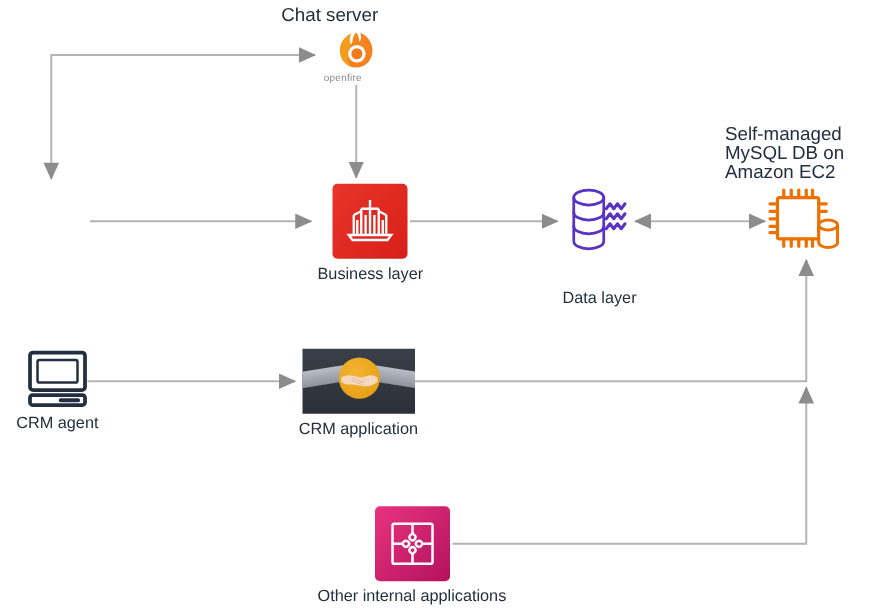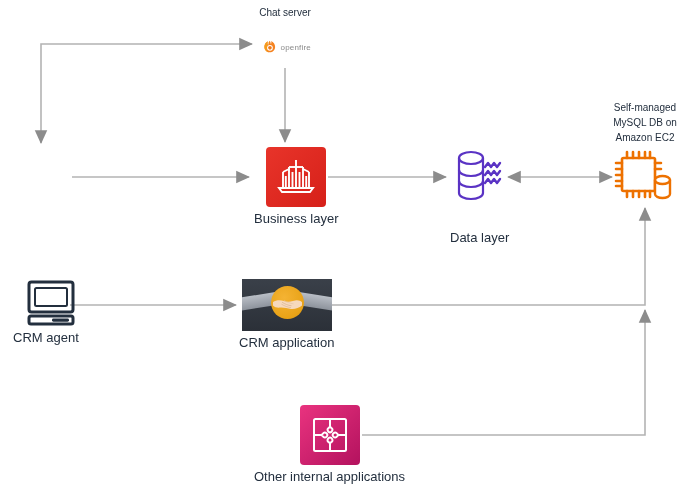--- a/index.html
+++ b/index.html
@@ -25,23 +25,23 @@
   }
   .node-label {
     font-size: 13px;
     color: #232f3e;
     text-align: center;
     line-height: 15px;
     white-space: nowrap;
     margin-top: 4px;
   }
   .label-above {
-    font-size: 10px;
+    font-size: 15px;
     color: #232f3e;
-    text-align: center;
+    text-align: left;
     line-height: 15px;
     position: absolute;
   }
   svg.edges {
     position: absolute;
     left: 0;
     top: 0;
     width: 697px;
     height: 493px;
     pointer-events: none;
@@ -84,21 +84,21 @@
     border-radius: 50%;
     background: radial-gradient(circle at 40% 35%, #f5b333 0%, #e8a217 70%, #d8930c 100%);
   }
   .crm-hands {
     position: absolute;
     left: 30px; top: 17px;
     width: 31px; height: 16px;
   }
   .user-wrap { width: 46px; height: 62px; position: relative; }
   .comp-wrap { width: 56px; height: 48px; position: relative; }
-  .of-wrap { width: 52px; height: 44px; position: relative; display:flex; flex-direction:row; align-items:center;}
+  .of-wrap { width: 52px; height: 44px; position: relative; display:flex; flex-direction:column; }
   .of-word {
     font-size: 8px;
     color: #8a8a8a;
     letter-spacing: 0.2px;
     margin-top: 1px;
     font-family: "Liberation Sans", sans-serif;
   }
   .db-wrap { width: 54px; height: 54px; position: relative; }
   .ec2-wrap { width: 62px; height: 56px; position: relative; }
 </style>
@@ -221,21 +221,21 @@
           <path d="M41,13 L47,13 M41,19 L47,19"></path>
         </g>
         <g fill="#ffffff" stroke="#ed7100" stroke-width="2.4" stroke-linecap="round">
           <path d="M41,30 C41,27.8 44.4,26 48.5,26 C52.6,26 56,27.8 56,30 L56,44 C56,46.2 52.6,48 48.5,48 C44.4,48 41,46.2 41,44 Z"></path>
           <path d="M41,30 C41,32.2 44.4,34 48.5,34 C52.6,34 56,32.2 56,30" fill="none"></path>
         </g>
       </svg>
     </div>
   </div>
 
-  <div class="node" style="left:13px; top:278px;align-items:flex-end;">
+  <div class="node" style="left:13px; top:278px;">
     <div class="comp-wrap">
       <svg width="56" height="48" viewBox="0 0 56 48">
         <g stroke="#232f3e" stroke-width="3" fill="none">
           <rect x="6" y="4" width="44" height="30" rx="2.5"></rect>
           <rect x="12" y="10" width="32" height="18" rx="1.5" stroke-width="2"></rect>
         </g>
         <rect x="6" y="38" width="44" height="8" rx="2" fill="none" stroke="#232f3e" stroke-width="3"></rect>
         <rect x="29" y="40.5" width="17" height="3.2" rx="1.4" fill="#232f3e"></rect>
       </svg>
     </div>

